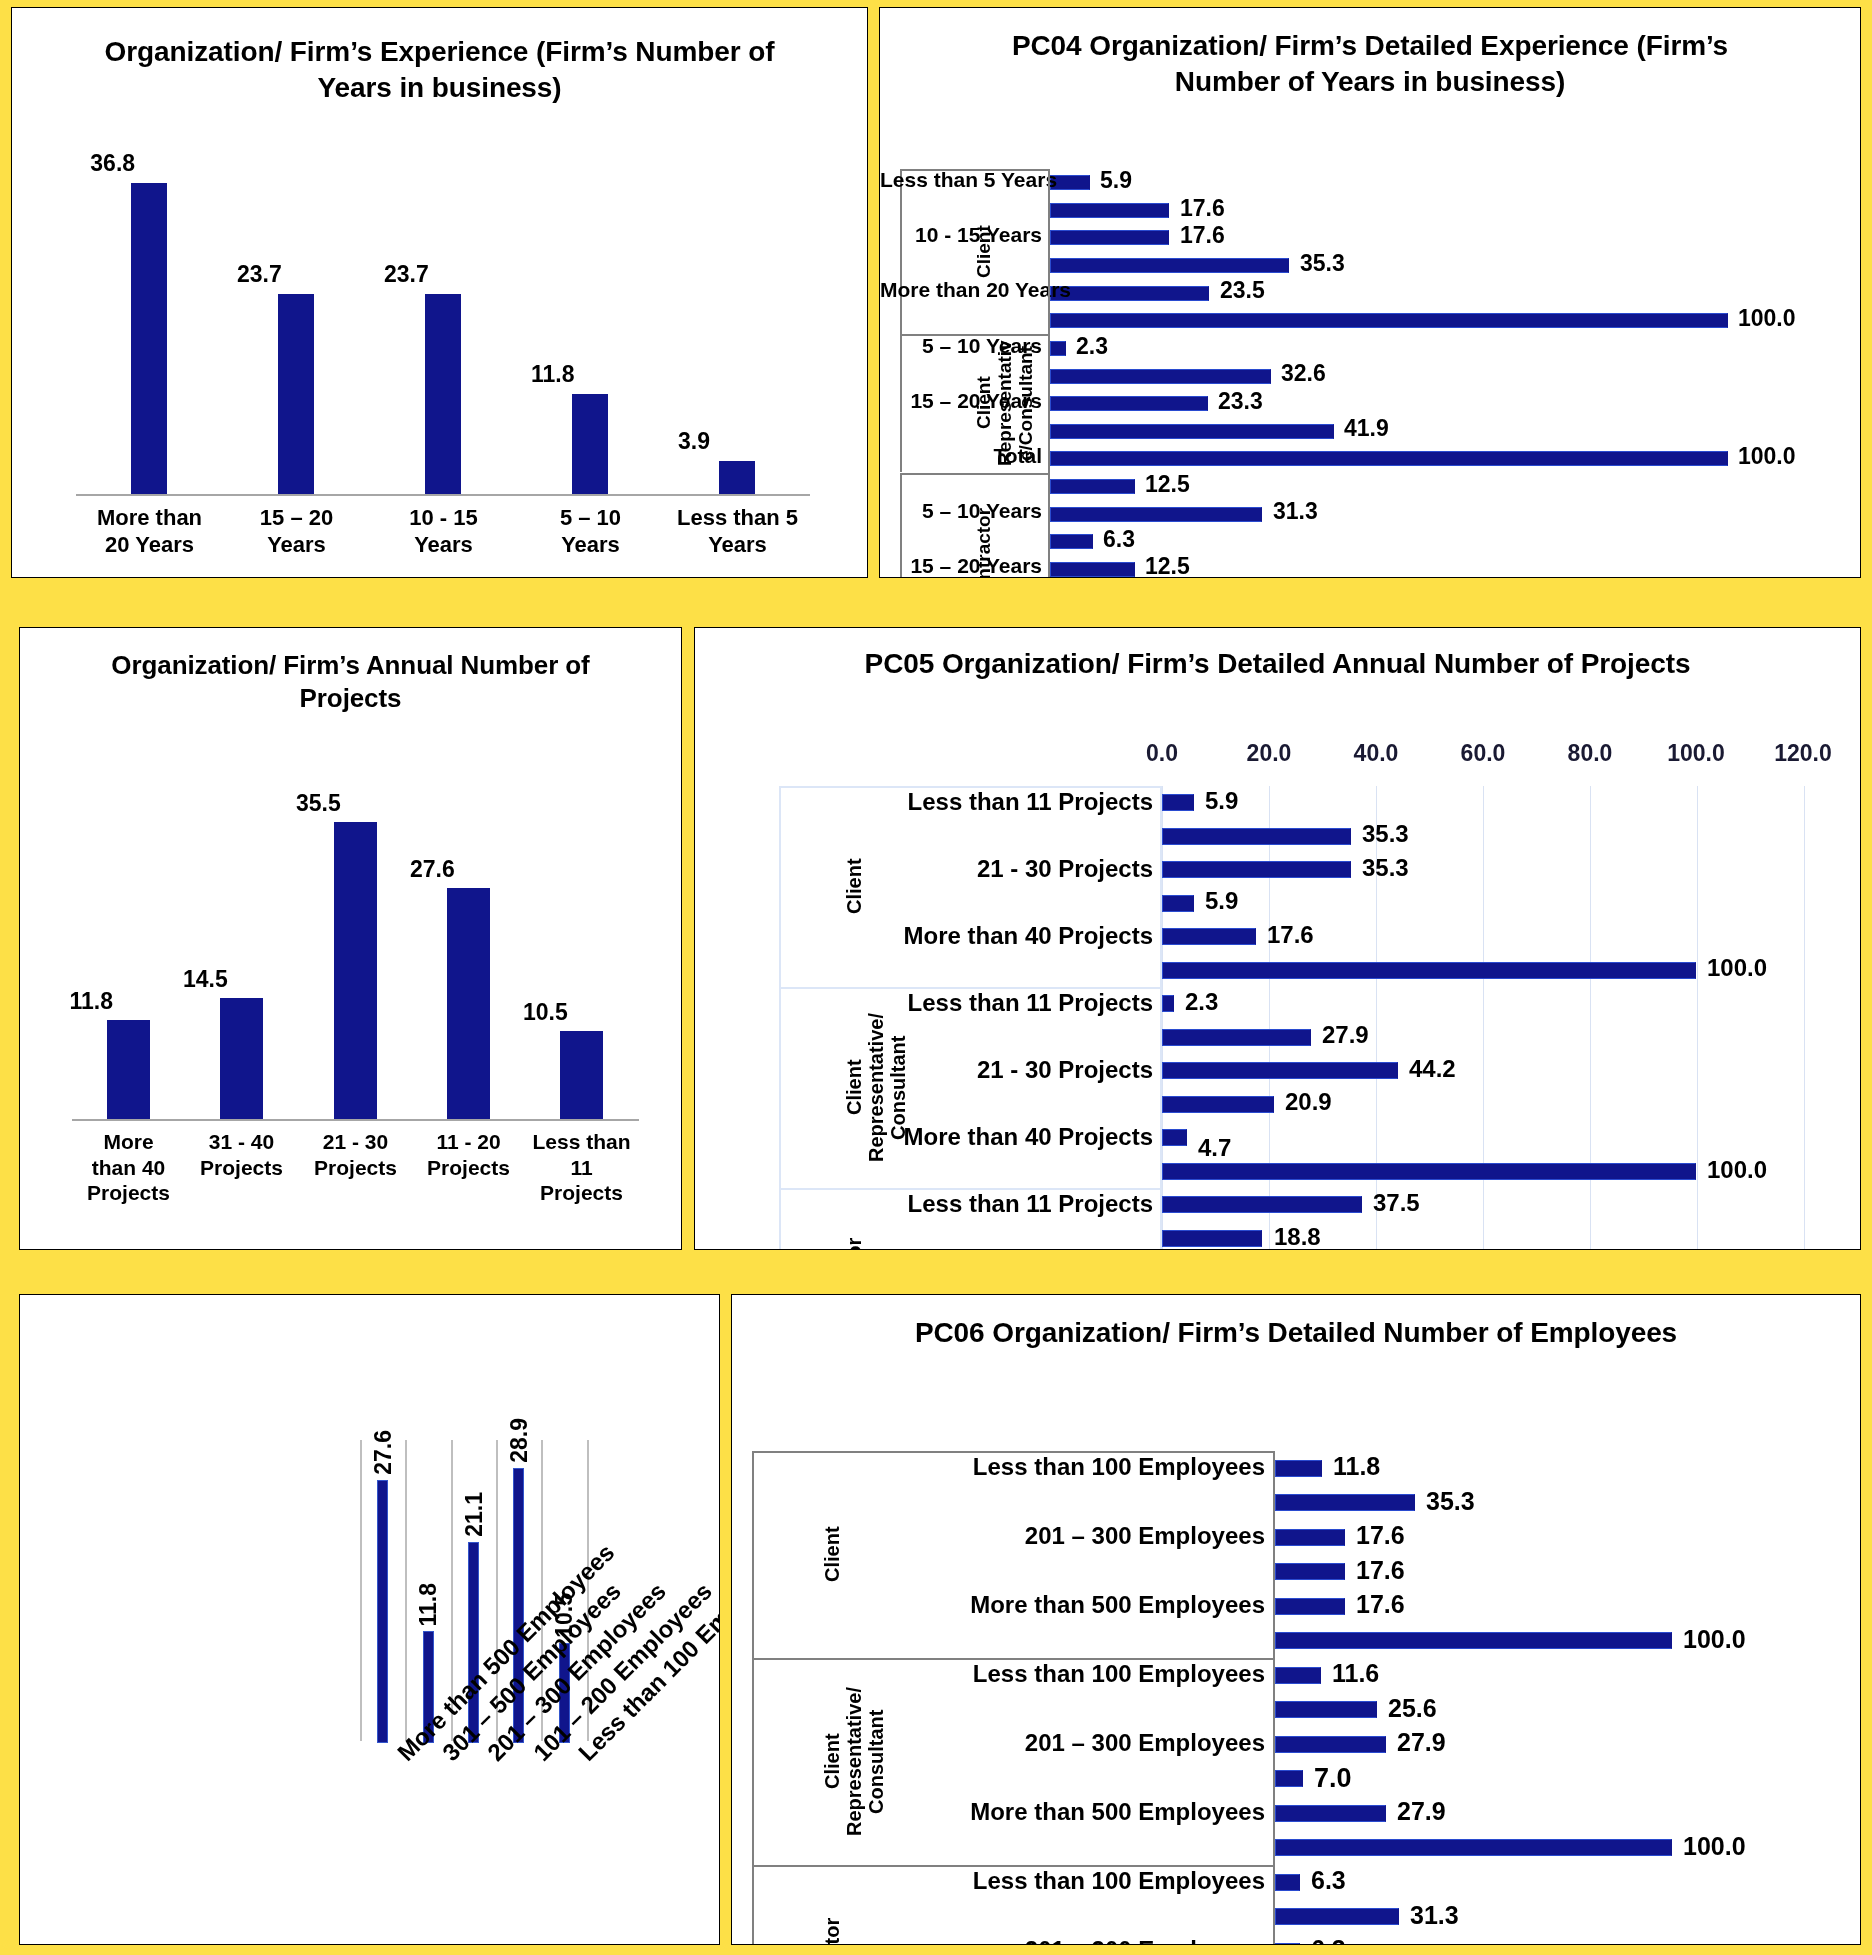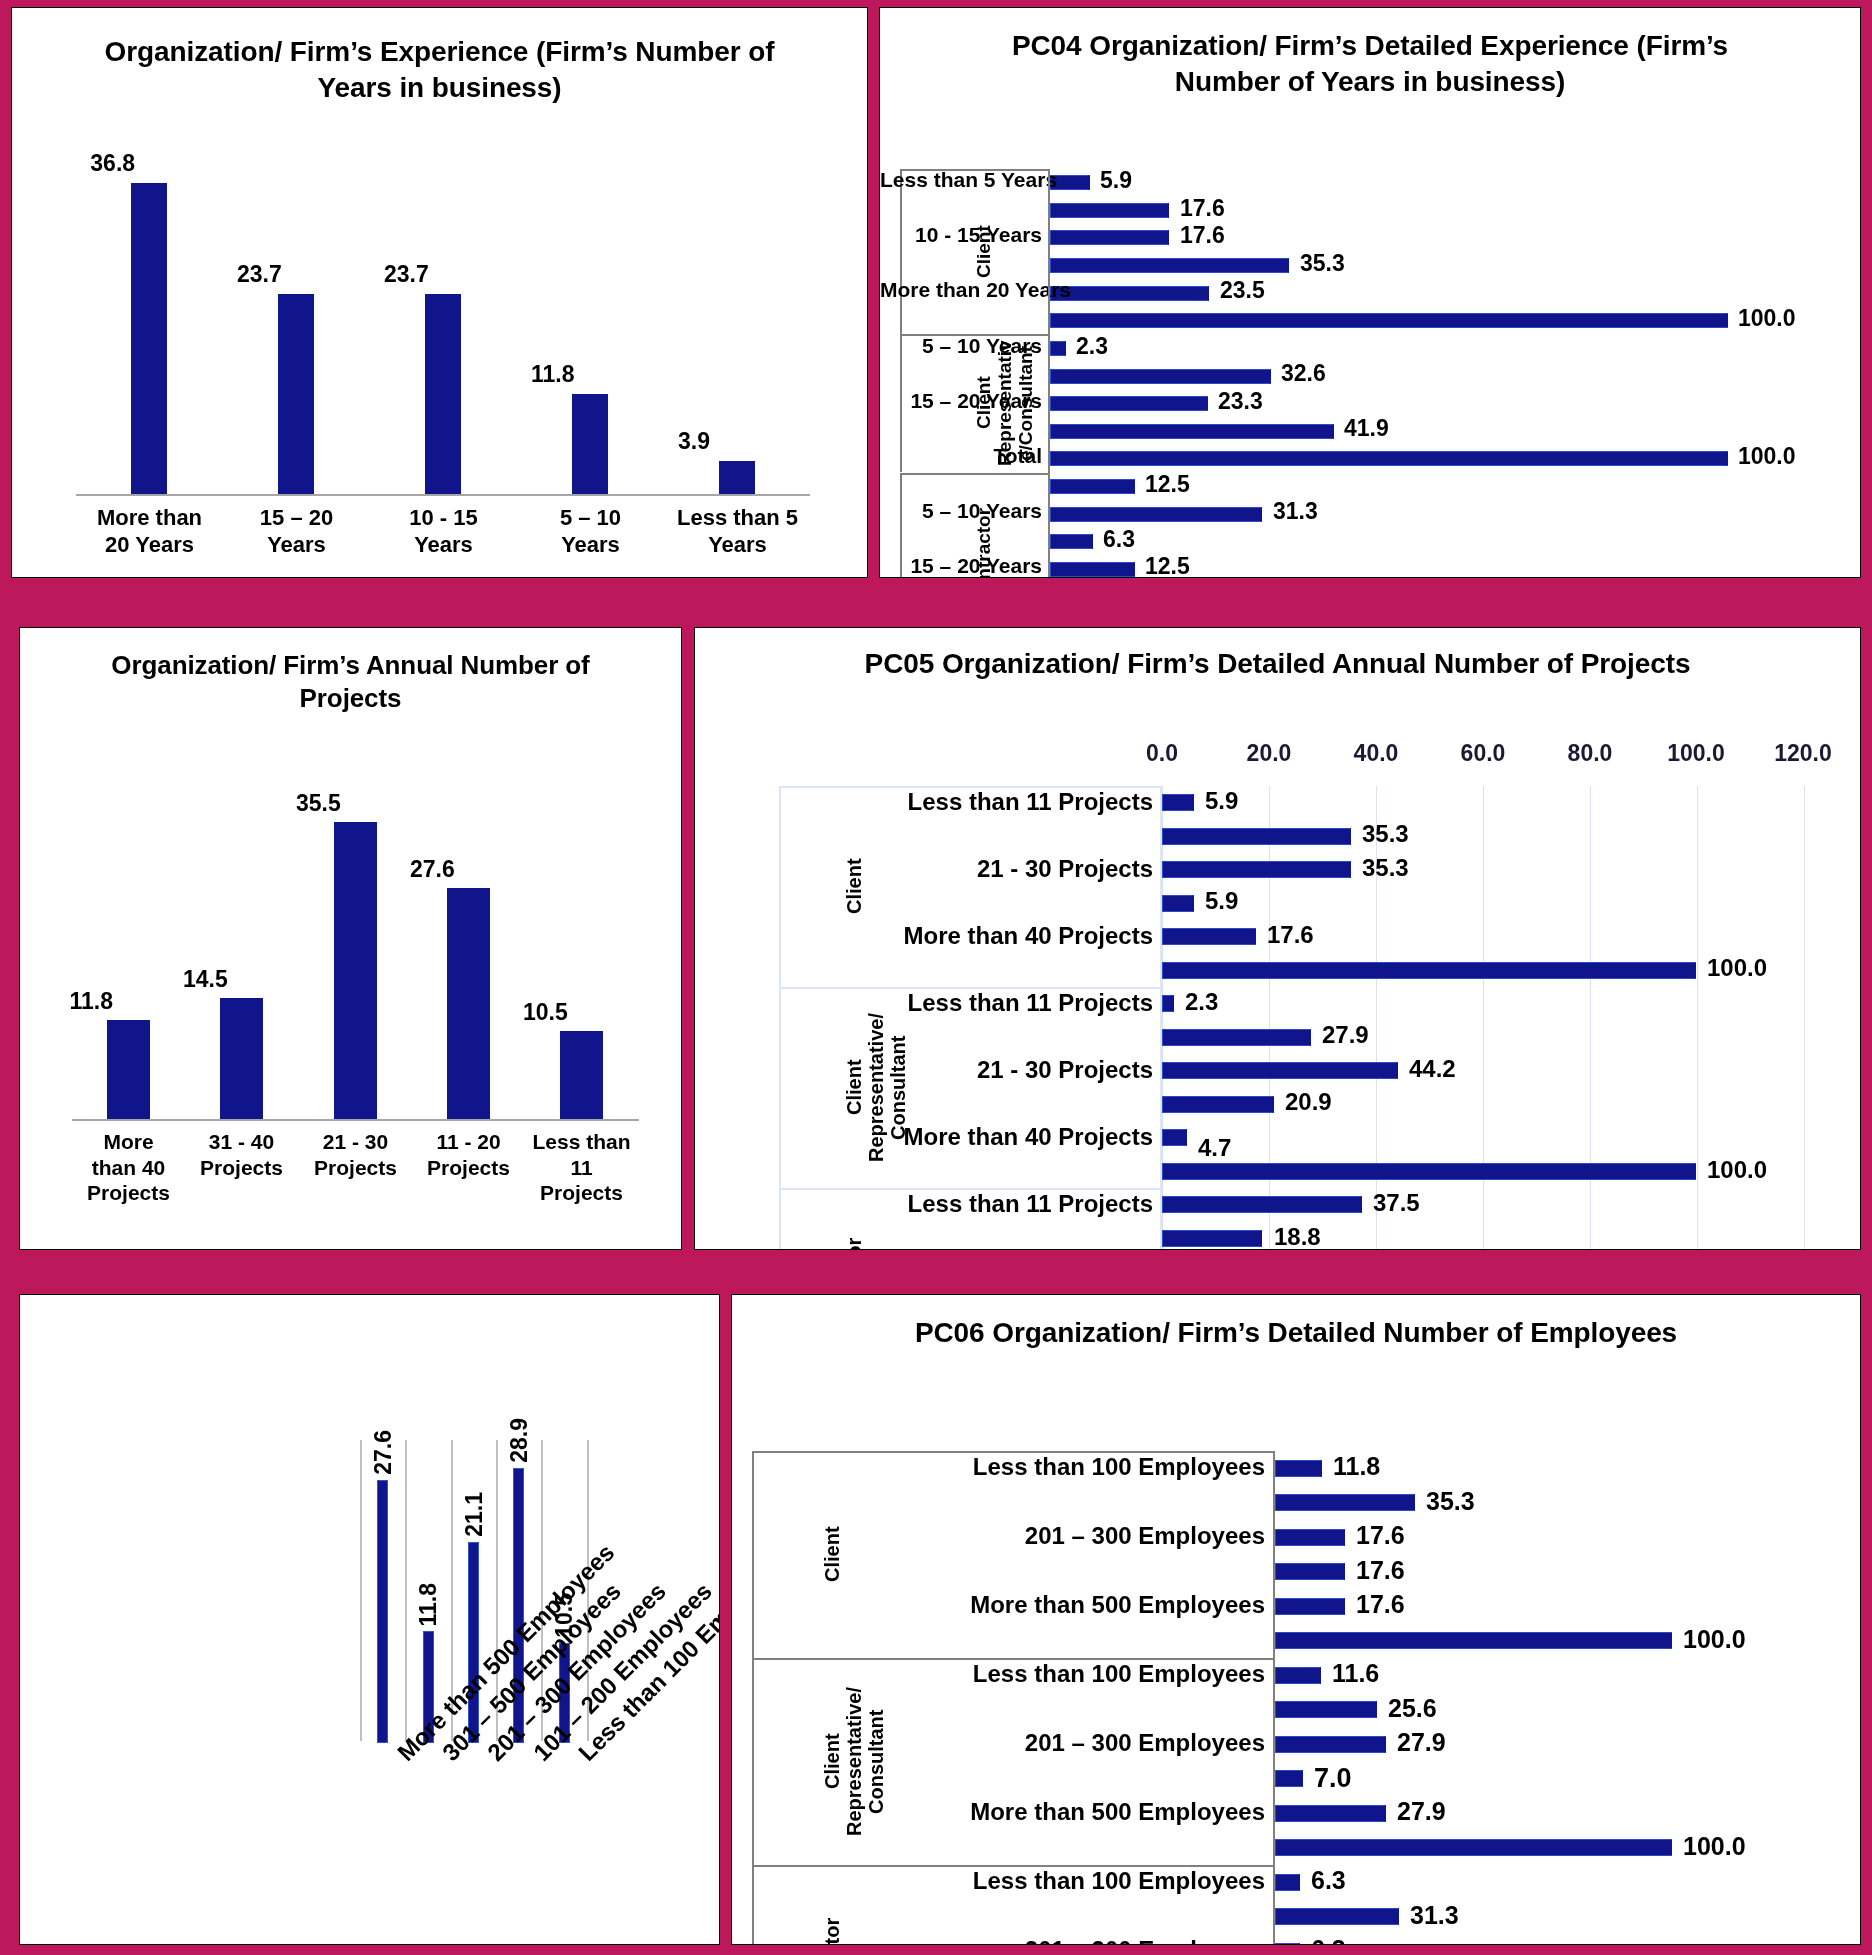--- a/index.html
+++ b/index.html
@@ -6,21 +6,21 @@
   html,body { background:#ffffff; }
   body {
     width:1872px; height:1955px;
     font-family:"Liberation Sans", sans-serif;
     color:#000;
     position:relative;
     overflow:hidden;
   }
   .outer-frame{
     position:absolute; left:0; top:0; width:1872px; height:1955px;
-    background:#be185d; padding:0;
+    background:#fde047; padding:0;
   }
   
   .panel{
     position:absolute;
     background:#fff;
     border:1.5px solid #000;
     overflow:hidden;
   }
   .panel-title{
     text-align:center;

